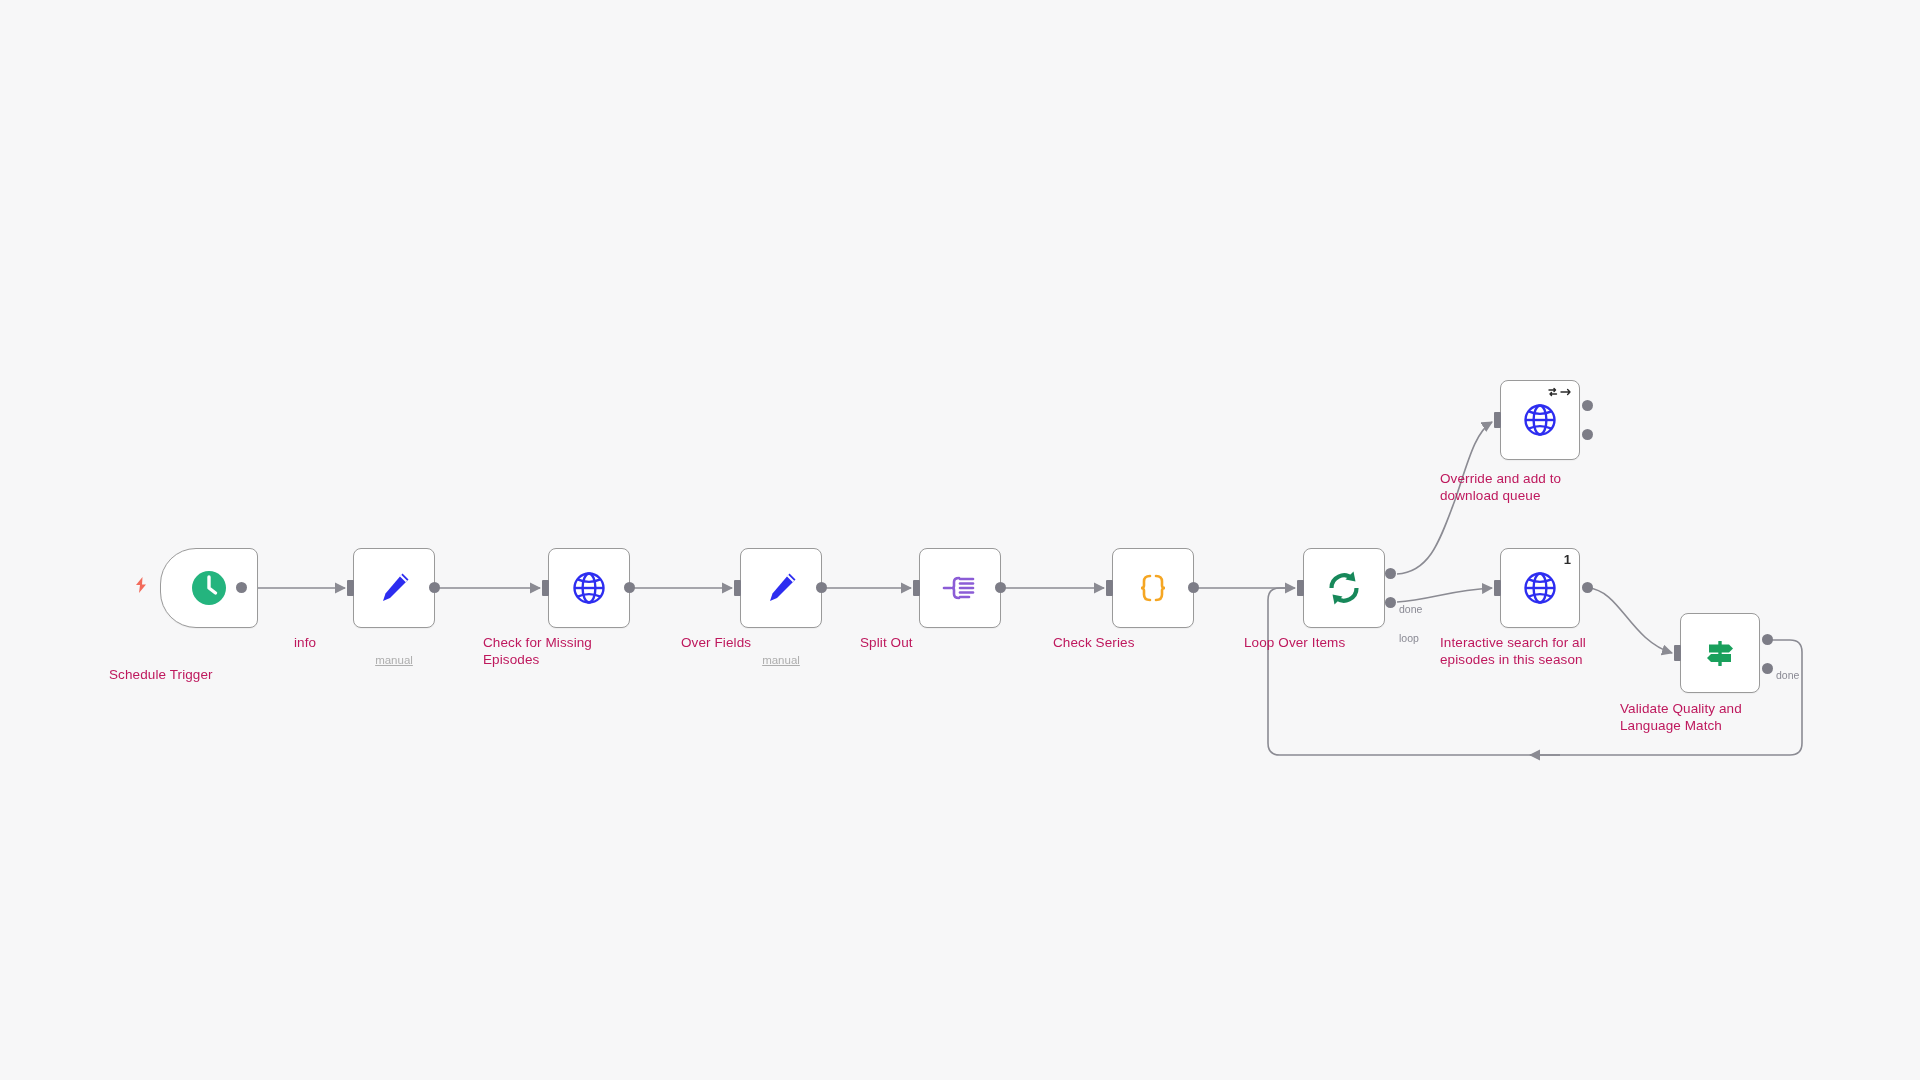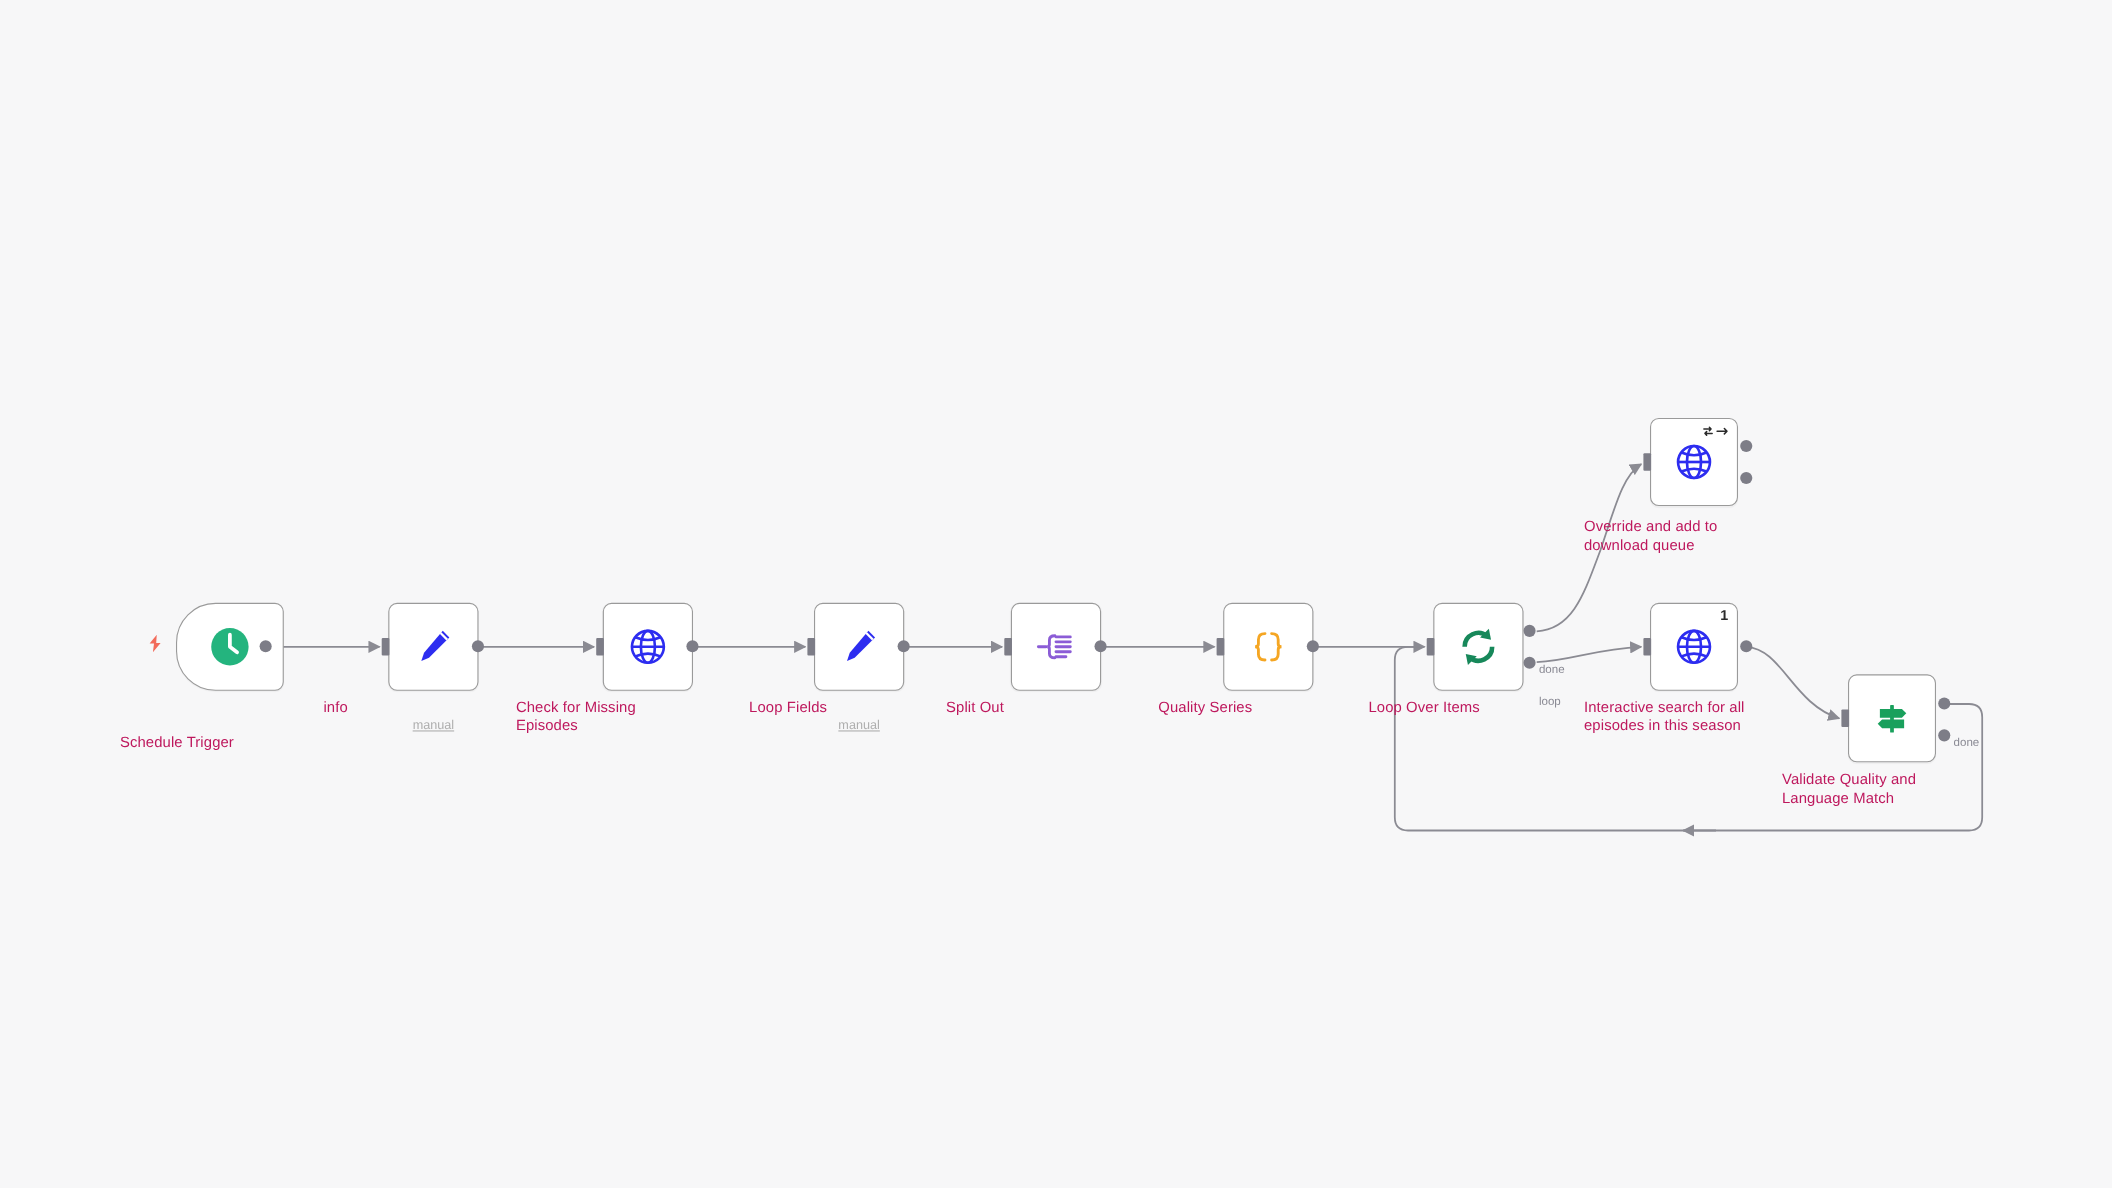--- a/index.html
+++ b/index.html
@@ -161,34 +161,34 @@
           <ellipse cx="20" cy="20" rx="6.4" ry="14.5"></ellipse>
           <line x1="5.5" y1="20" x2="34.5" y2="20"></line>
           <path d="M8.6 11.3 Q20 16.4 31.4 11.3"></path>
           <path d="M8.6 28.7 Q20 23.6 31.4 28.7"></path>
         </g>
       </svg>
     </span>
   </div>
   <div class="port-in" style="left:542px; top:580px;"></div>
   <div class="port" style="left:624px; top:582px;"></div>
-  <div class="node-label" style="left:469px; top:634px; width:200px;">Check for Missing
+  <div class="node-label" style="left:483px; top:634px; width:200px;">Check for Missing
 Episodes</div>
 
   <div class="node" style="left:740px; top:548px; width:82px; height:80px;">
     <span class="node-icon">
       <svg class="icon" width="40" height="40" viewBox="0 0 40 40">
         <path d="M28.5 5.5 L34.5 11.5 L16 30 L9 33 L11.5 25.5 Z" fill="#2d2df0"></path>
         <path d="M26.5 7.5 L32.5 13.5" stroke="#ffffff" stroke-width="2"></path>
       </svg>
     </span>
   </div>
   <div class="port-in" style="left:734px; top:580px;"></div>
   <div class="port" style="left:816px; top:582px;"></div>
-  <div class="node-label" style="left:681px; top:634px; width:200px;">Loop Fields</div>
+  <div class="node-label" style="left:681px; top:634px; width:200px;">Over Fields</div>
   <div class="node-sublabel" style="left:681px; top:653px; width:200px;">manual</div>
 
   <div class="node" style="left:919px; top:548px; width:82px; height:80px;">
     <span class="node-icon">
       <svg class="icon" width="40" height="40" viewBox="0 0 40 40">
         <g stroke="#8b5cd6" stroke-width="2.6" fill="none" stroke-linecap="round">
           <line x1="4" y1="20" x2="11" y2="20"></line>
           <path d="M19 10 Q14 10 14 14 L14 18 Q14 20 12 20 Q14 20 14 22 L14 26 Q14 30 19 30"></path>
           <line x1="20" y1="11" x2="33" y2="11"></line>
           <line x1="20" y1="15.5" x2="33" y2="15.5"></line>
@@ -208,21 +208,21 @@
       <svg class="icon" width="40" height="40" viewBox="0 0 40 40">
         <g stroke="#f5a623" stroke-width="2.6" fill="none" stroke-linecap="round">
           <path d="M17 8 Q11 8 11 13.5 L11 17.5 Q11 20 8 20 Q11 20 11 22.5 L11 26.5 Q11 32 17 32"></path>
           <path d="M23 8 Q29 8 29 13.5 L29 17.5 Q29 20 32 20 Q29 20 29 22.5 L29 26.5 Q29 32 23 32"></path>
         </g>
       </svg>
     </span>
   </div>
   <div class="port-in" style="left:1106px; top:580px;"></div>
   <div class="port" style="left:1188px; top:582px;"></div>
-  <div class="node-label" style="left:1053px; top:634px; width:200px;">Quality Series</div>
+  <div class="node-label" style="left:1053px; top:634px; width:200px;">Check Series</div>
 
   <div class="node" style="left:1303px; top:548px; width:82px; height:80px;">
     <span class="node-icon">
       <svg class="icon" width="42" height="42" viewBox="0 0 42 42">
         <g fill="none" stroke="#17885a" stroke-width="4.2" stroke-linecap="butt">
           <path d="M8.5 21 A12.5 12.5 0 0 1 29 11.3"></path>
           <path d="M33.5 21 A12.5 12.5 0 0 1 13 30.7"></path>
         </g>
         <path d="M30.5 4.5 L32.5 14.5 L22.5 12.5 Z" fill="#17885a"></path>
         <path d="M11.5 37.5 L9.5 27.5 L19.5 29.5 Z" fill="#17885a"></path>

